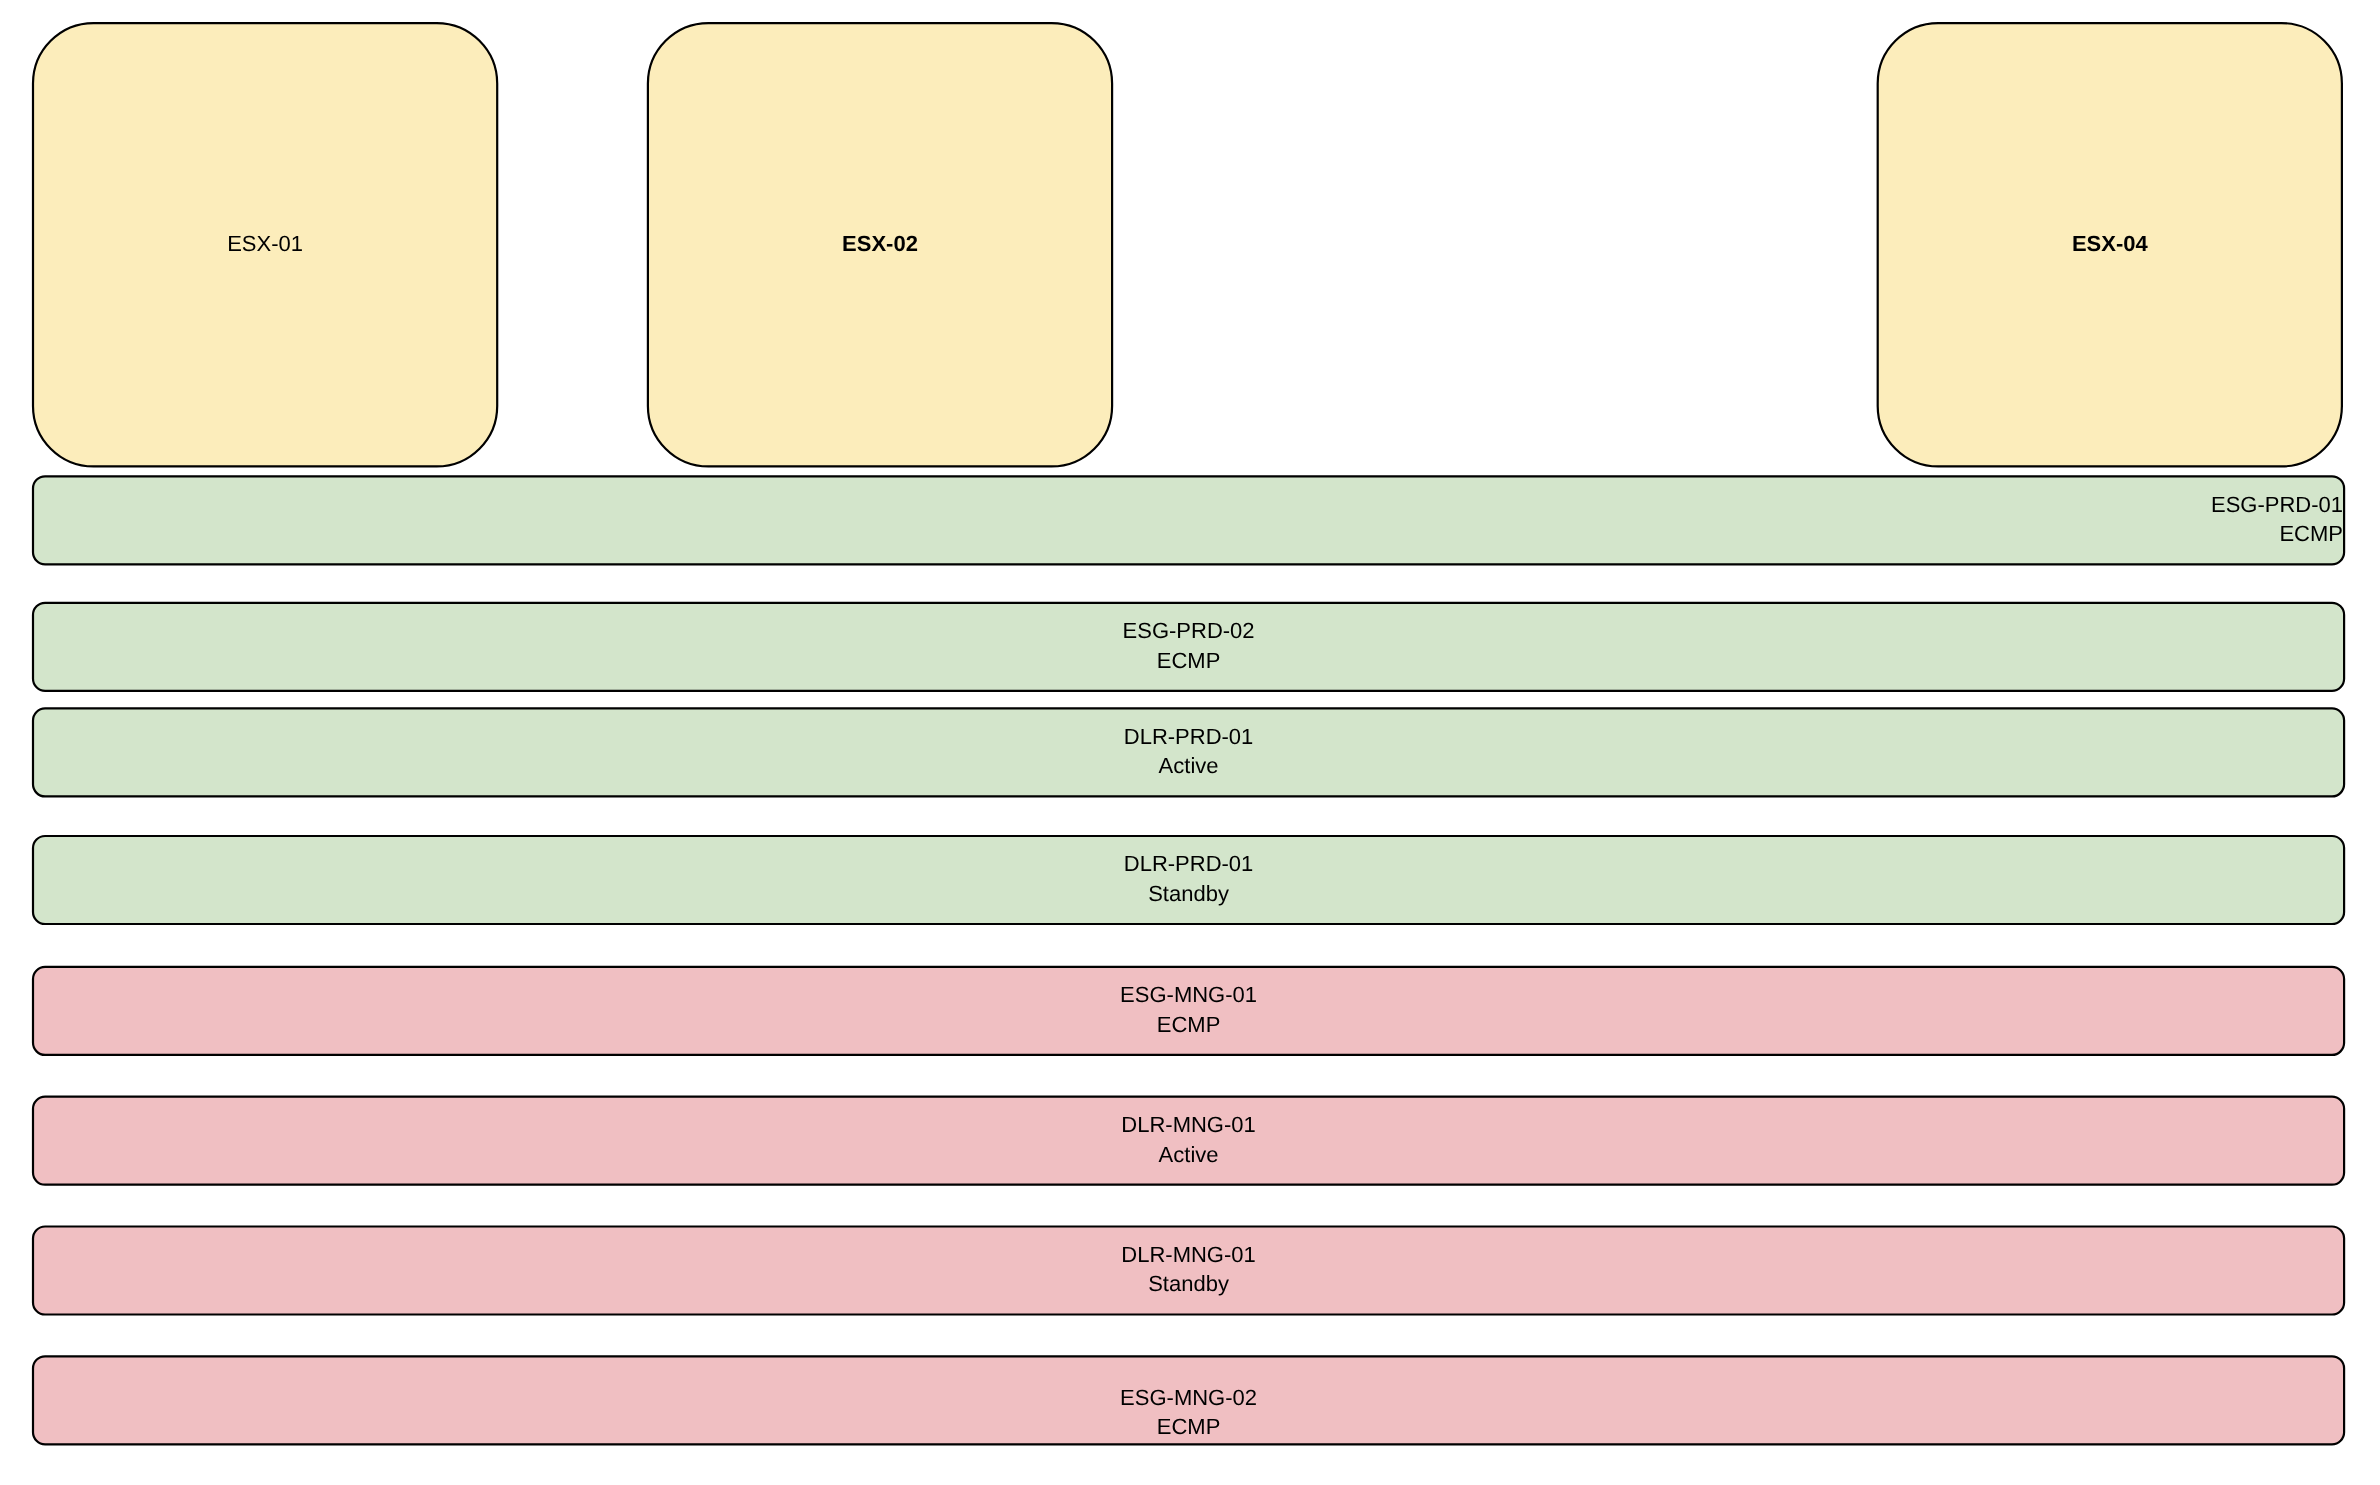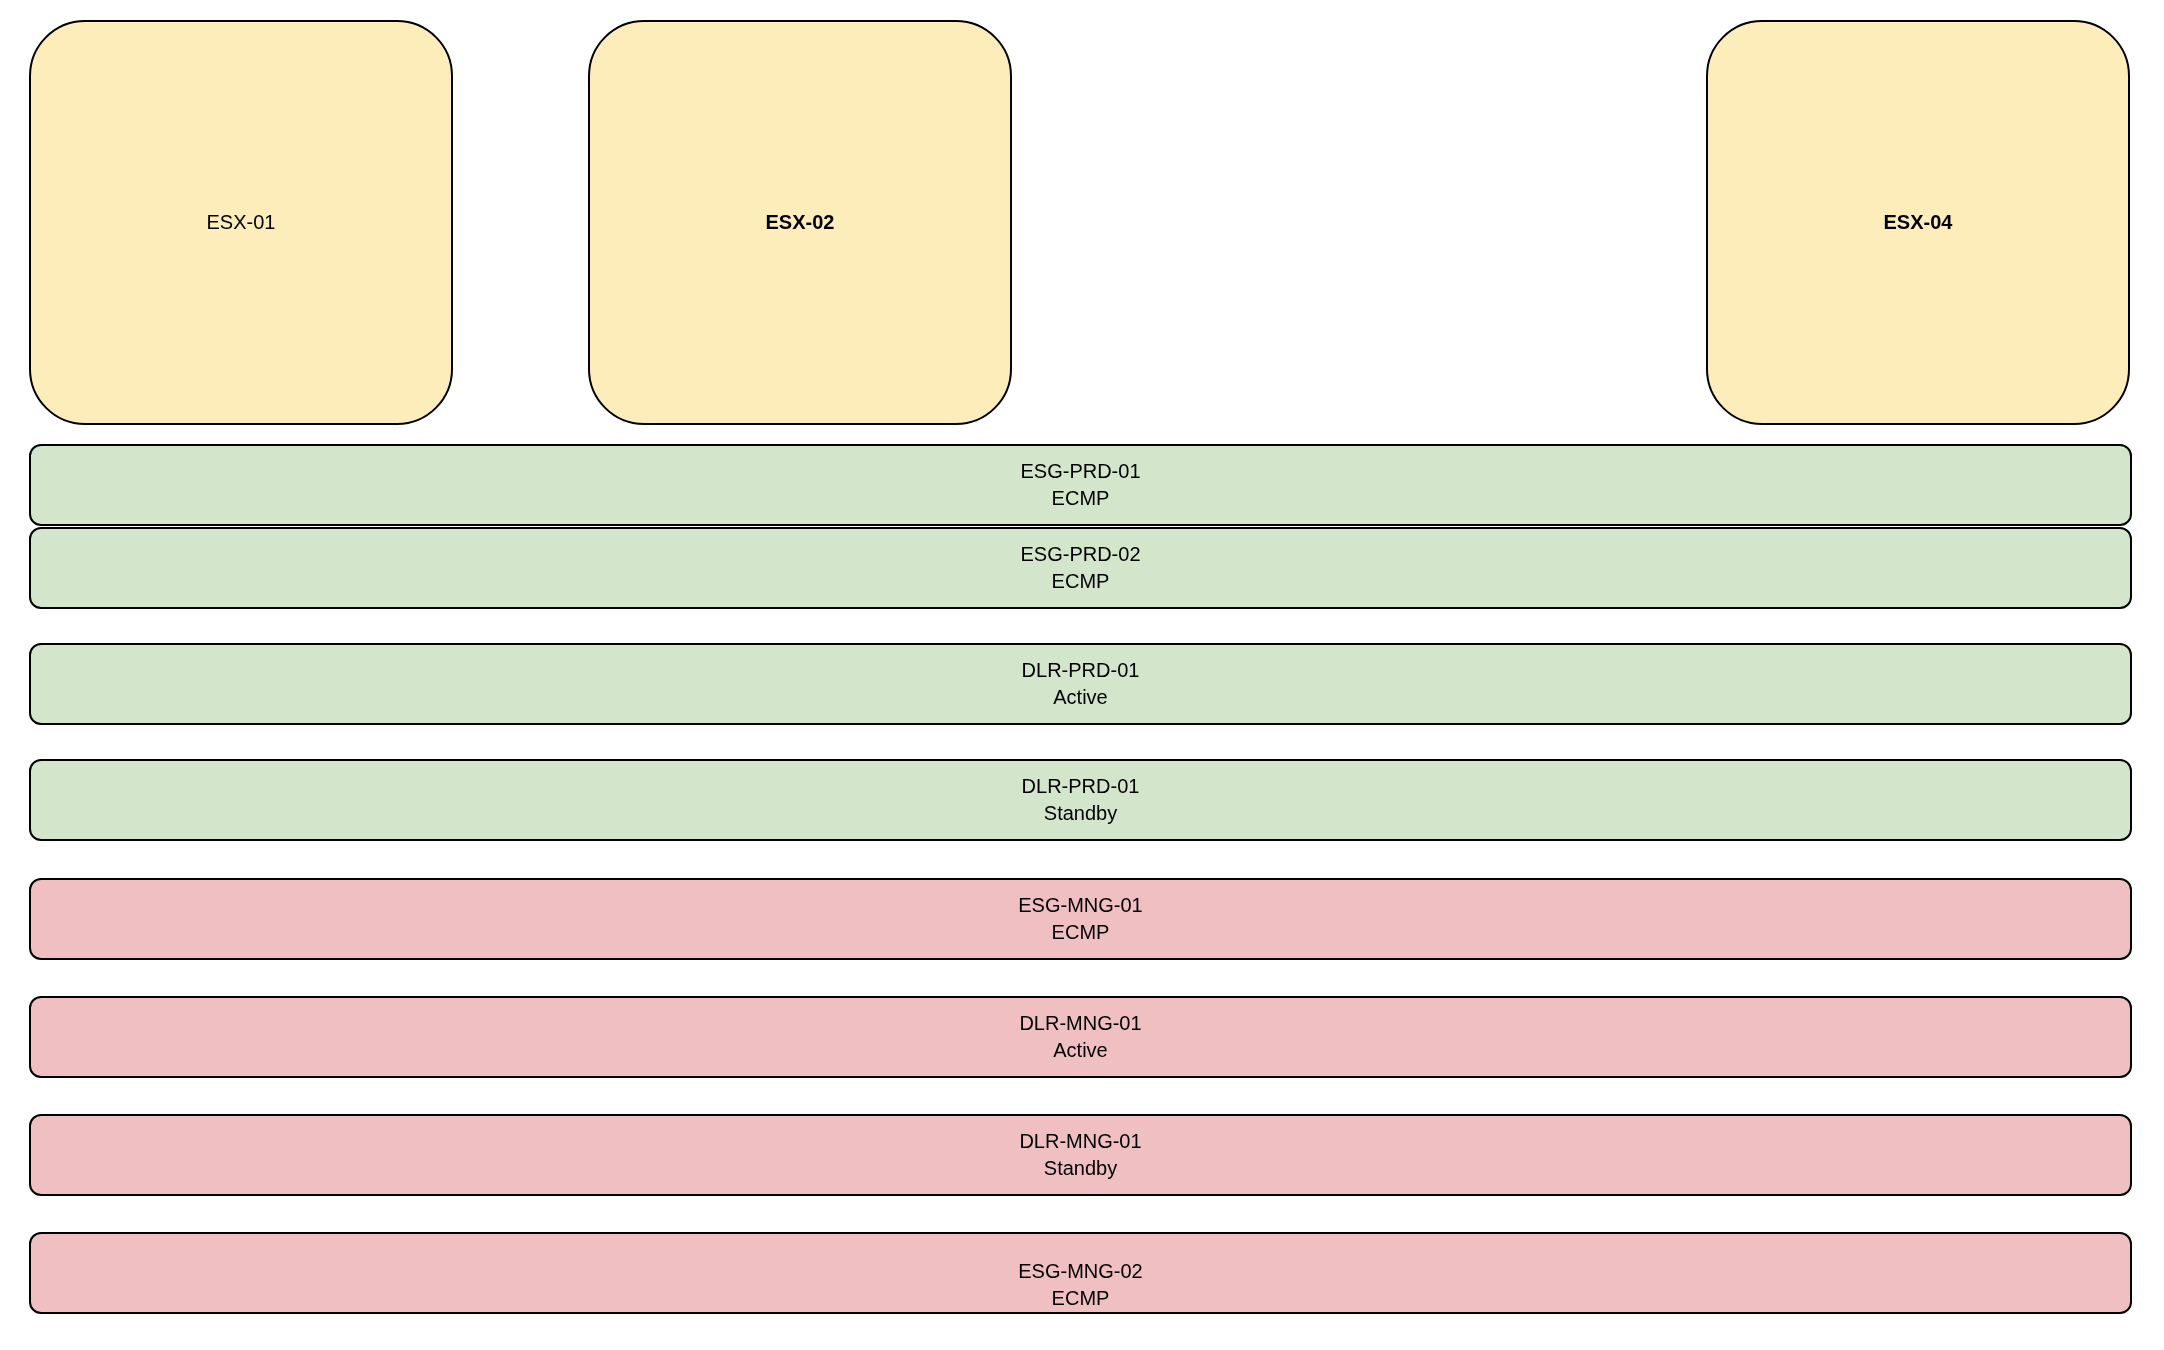--- a/index.html
+++ b/index.html
@@ -49,22 +49,22 @@
     flex-direction: column;
     align-items: center;
     justify-content: center;
     text-align: center;
     font-size: 20px;
     line-height: 27px;
   }
   .production { background: #D3E5CB; }
   .management { background: #F0BFC2; }
 
-  .bar-1 { top: 444px; }
-  .bar-2 { top: 527px; }
+  .bar-1 { top: 432px; align-items: flex-end; }
+  .bar-2 { top: 547px; }
   .bar-3 { top: 643px; }
   .bar-4 { top: 759px; }
   .bar-5 { top: 878px; }
   .bar-6 { top: 996px; }
   .bar-7 { top: 1114px; }
   .bar-8 { top: 1232px; justify-content: flex-end; }
 </style>
 </head>
 <body>
 

